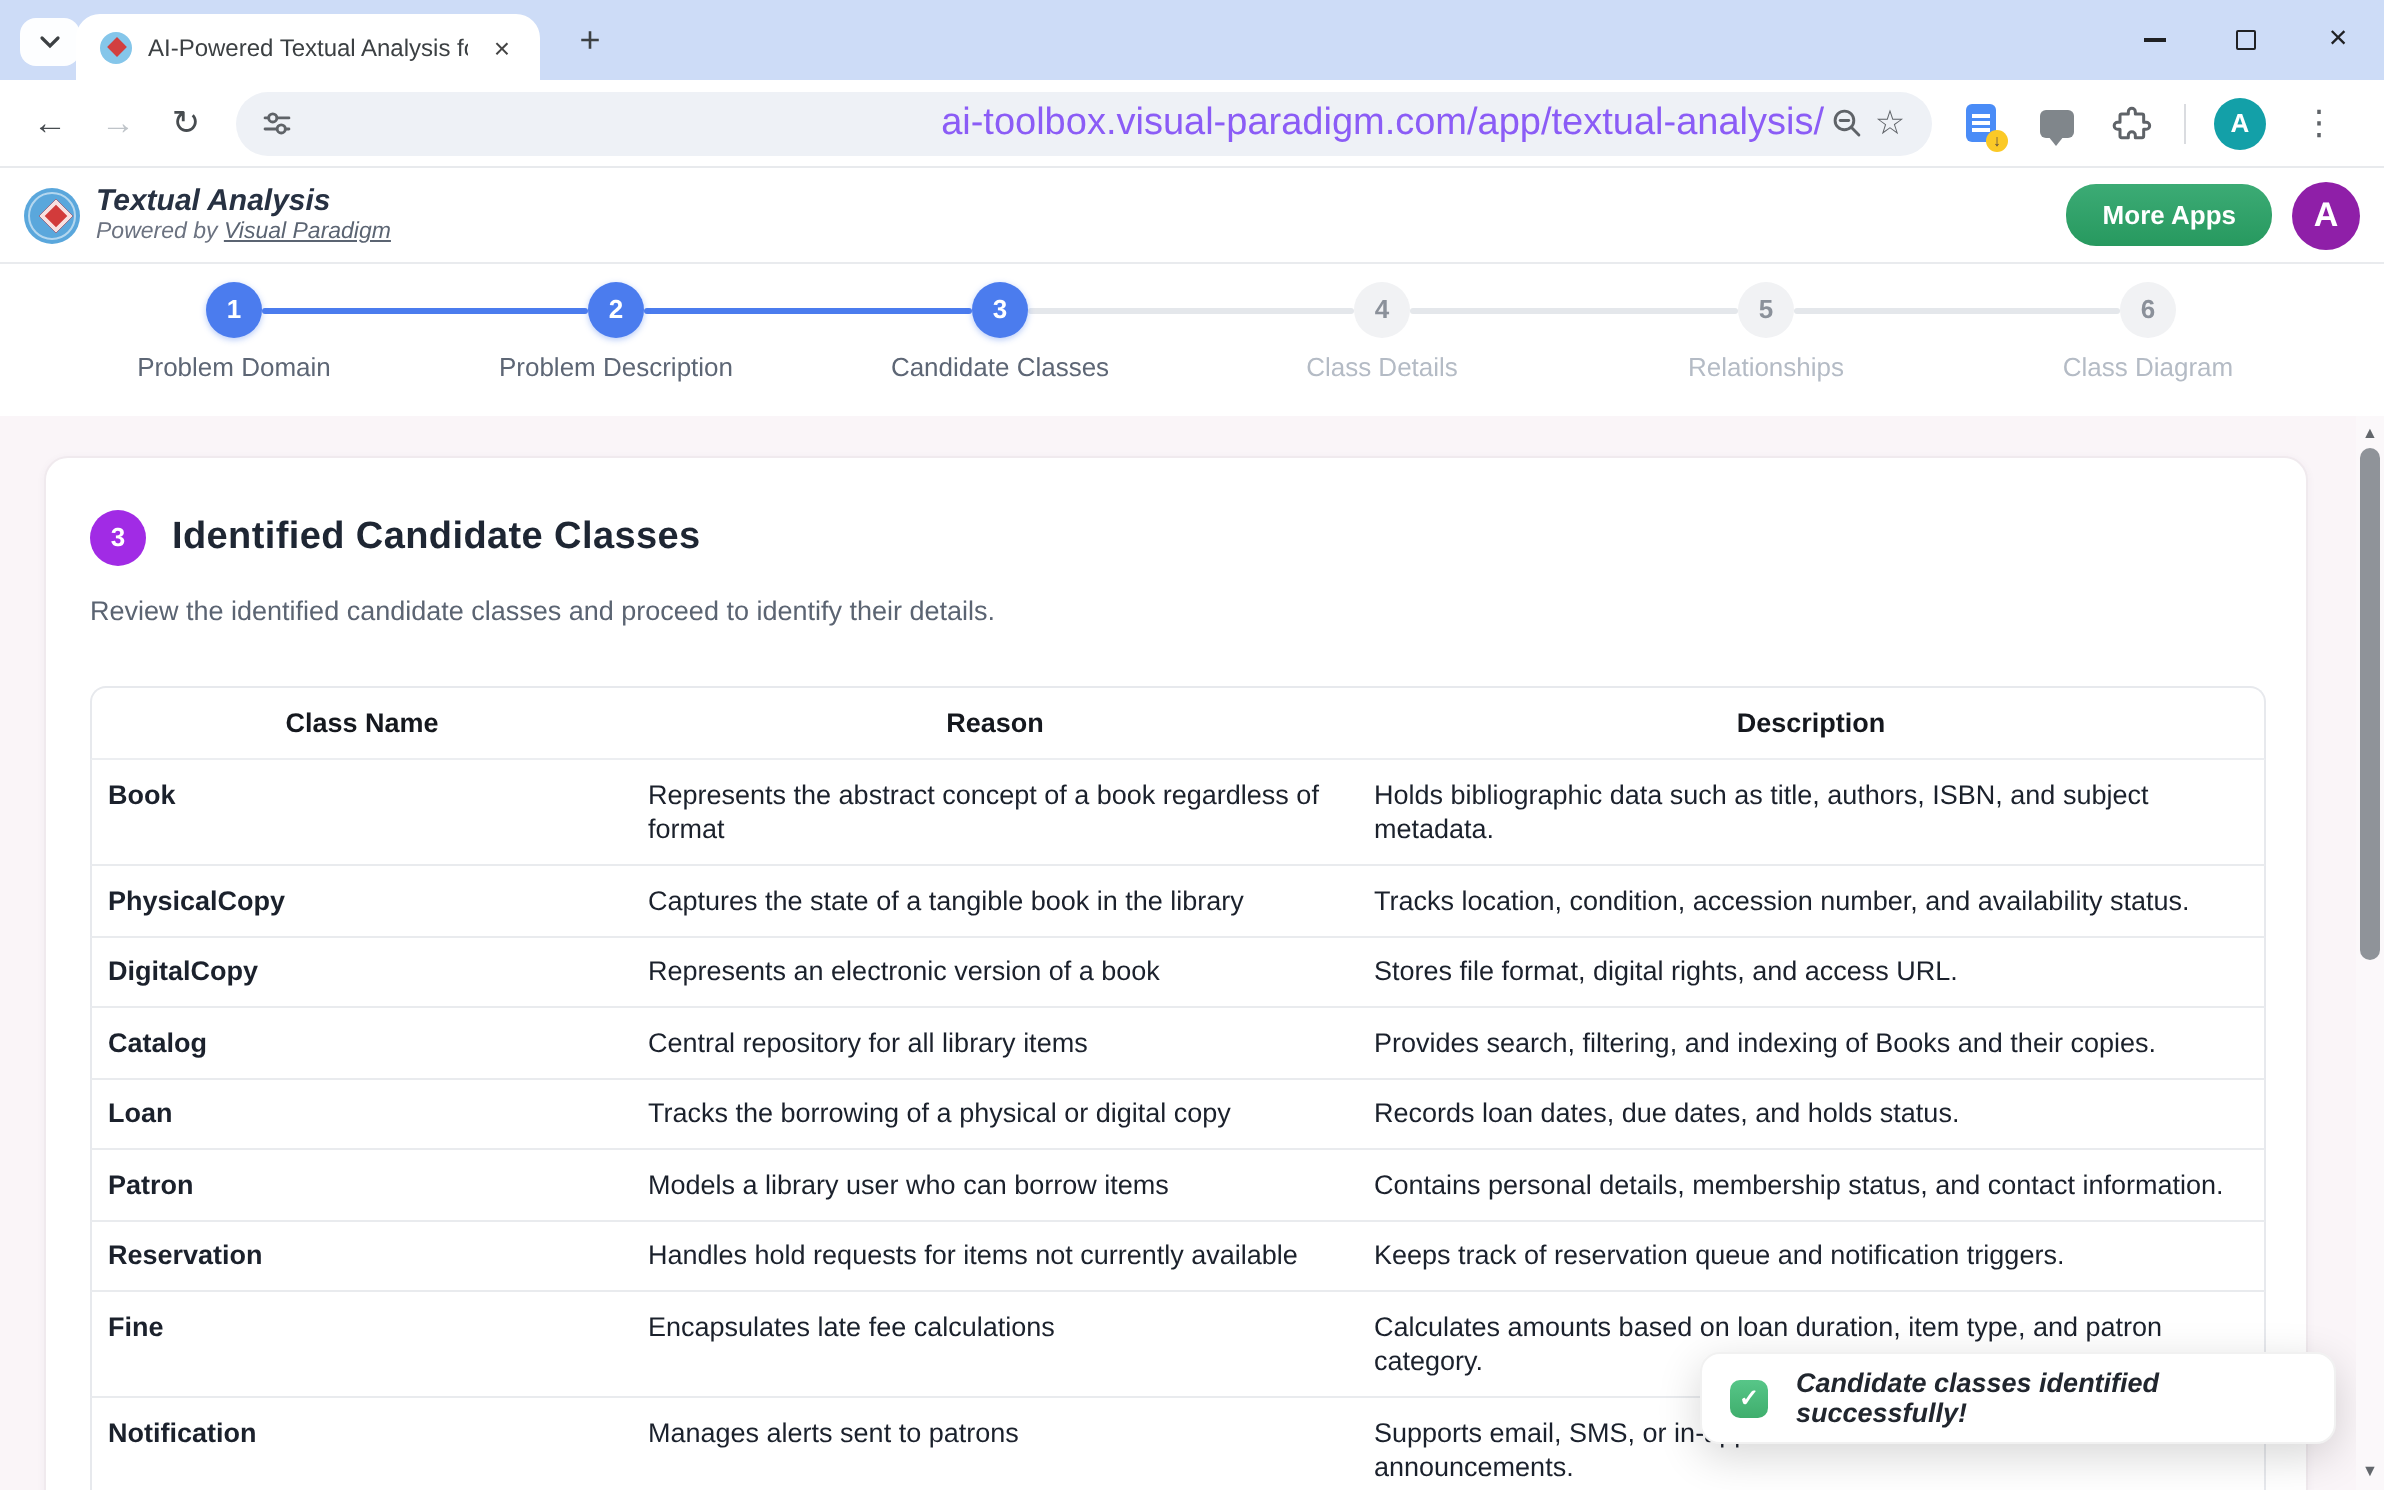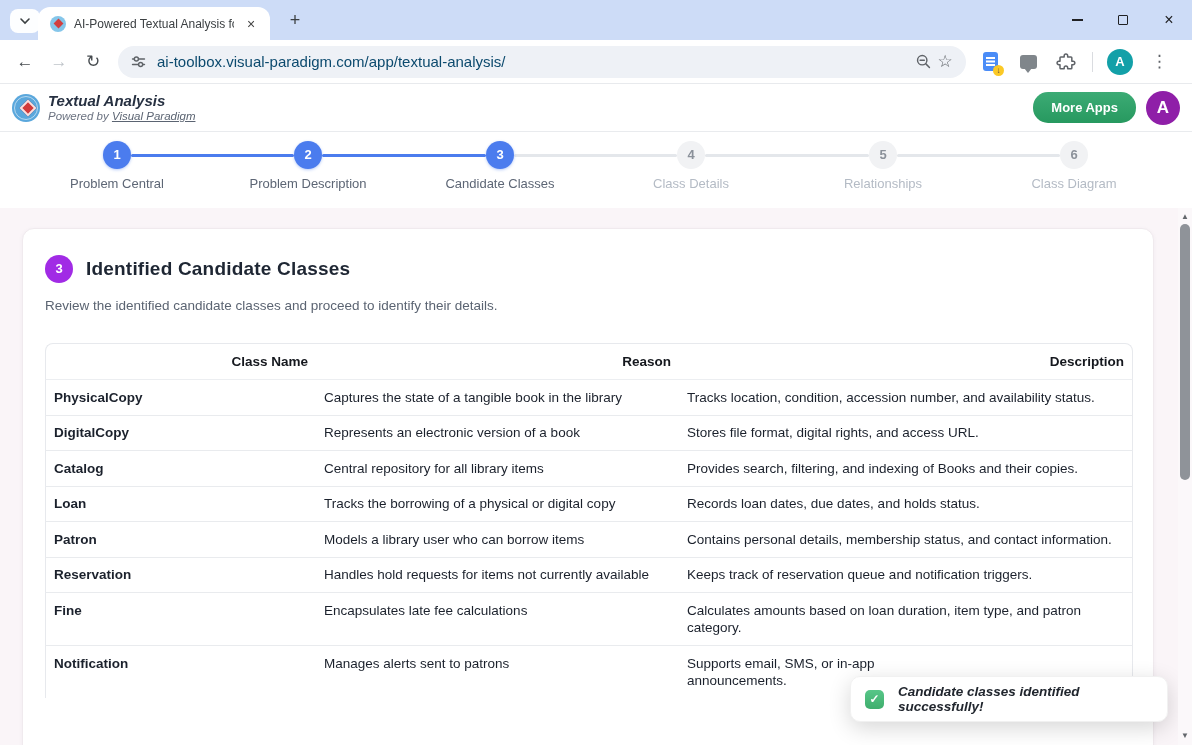--- a/index.html
+++ b/index.html
@@ -17,21 +17,21 @@
   .win-controls { position:absolute; right:0; top:0; height:40px; display:flex; align-items:center; }
   .win-btn { width:46px; height:40px; display:flex; align-items:center; justify-content:center; cursor:pointer; color:#202124; }
   .win-min-glyph { width:11px; height:1.4px; background:#202124; }
   .win-max-glyph { width:10px; height:10px; border:1.4px solid #202124; border-radius:1px; }
   .win-close-glyph { font-size:16px; line-height:16px; }
 
   .toolbar { height:44px; background:#fff; display:flex; align-items:center; padding:0 10px; border-bottom:1px solid #e8eaed; }
   .nav-btn { width:30px; height:30px; display:flex; align-items:center; justify-content:center; font-size:17px; color:#474c50; cursor:pointer; border-radius:50%; margin-right:4px; }
   .nav-btn.disabled { color:#bfc4c9; }
   .omnibox { flex:0 0 848px; height:32px; background:#eef1f6; border-radius:16px; display:flex; align-items:center; padding:0 10px 0 12px; margin-left:6px; }
-  .omni-url { font-size:15px; color:#0c4a6e; margin-left:10px; flex:1; white-space:nowrap; overflow:hidden; }
+  .omni-url { font-size:19px; color:#8b5cf6; margin-left:10px; flex:1; white-space:nowrap; overflow:hidden;text-align:right; }
   .omni-icon { width:22px; height:22px; display:flex; align-items:center; justify-content:center; color:#5f6368; cursor:pointer; }
   .star-glyph { font-size:17px; color:#5f6368; }
   .toolbar-right { display:flex; align-items:center; margin-left:12px; gap:14px; }
   .ticon { width:24px; height:24px; display:flex; align-items:center; justify-content:center; cursor:pointer; position:relative; }
   .docs-page { width:15px; height:19px; background:#4a8cf7; border-radius:3px; position:relative; }
   .docs-page::before { content:""; position:absolute; left:3px; top:5px; width:9px; height:1.6px; background:#fff; box-shadow:0 3.5px 0 #fff, 0 7px 0 #fff; }
   .docs-badge { position:absolute; right:-2px; bottom:-2px; width:11px; height:11px; background:#fbc926; border-radius:50%; font-size:8px; color:#544; text-align:center; line-height:11px; font-weight:bold; }
   .chat-bubble { width:17px; height:14px; background:#80868b; border-radius:3px; position:relative; }
   .chat-bubble::after { content:""; position:absolute; left:4px; bottom:-4px; border-left:4px solid transparent; border-right:4px solid transparent; border-top:5px solid #80868b; }
   .tb-divider { width:1px; height:20px; background:#dadce0; }
@@ -67,21 +67,21 @@
   
   .content { position:relative; height:577px; background:#faf5f8; overflow:hidden; }
   .card { position:absolute; left:22px; top:20px; width:1132px; height:600px; background:#fff; border:1px solid #f0eaee; border-radius:12px; box-shadow:0 1px 4px rgba(80,60,90,.05); padding:26px 22px 0 22px; }
   .card-head { display:flex; align-items:center; gap:13px; }
   .step-badge { width:28px; height:28px; border-radius:50%; background:#a12be5; color:#fff; font-size:13px; font-weight:bold; text-align:center; line-height:28px; flex:0 0 28px; }
   .card-title { font-size:19px; font-weight:bold; color:#1e2633; letter-spacing:.2px; }
   .card-sub { margin-top:15px; font-size:13.5px; color:#5b6472; }
 
   table.classes { margin-top:30px; width:1088px; border-collapse:separate; border-spacing:0; table-layout:fixed; }
   table.classes col.c1 { width:271px; } table.classes col.c2 { width:363px; } table.classes col.c3 { width:454px; }
-  table.classes th { font-size:13.5px; font-weight:bold; color:#15181e; text-align:right; padding:10px 8px; background:#fff; border-top:1px solid #e7e9ed; border-bottom:1px solid #eceef1; }
+  table.classes th { font-size:13.5px; font-weight:bold; color:#15181e; text-align:center; padding:10px 8px; background:#fff; border-top:1px solid #e7e9ed; border-bottom:1px solid #eceef1; }
   table.classes th:first-child { border-left:1px solid #e7e9ed; border-top-left-radius:8px; }
   table.classes th:last-child { border-right:1px solid #e7e9ed; border-top-right-radius:8px; }
   table.classes td { font-size:13.5px; color:#1b212c; vertical-align:top; padding:8.5px 10px 8.5px 8px; line-height:17.5px; border-bottom:1px solid #e9ebee; white-space:pre-line; }
   table.classes td:first-child { border-left:1px solid #e7e9ed; font-weight:bold; }
   table.classes td:last-child { border-right:1px solid #e7e9ed; }
   table.classes tr:last-child td { border-bottom:none; }
 
   
   .toast { position:fixed; left:850px; top:676px; width:318px; height:46px; background:#fff; border:1px solid #f1f1f1; border-radius:10px; box-shadow:0 6px 22px rgba(0,0,0,.16); display:flex; align-items:center; padding:0 14px; z-index:30; }
   .toast-check { width:19px; height:19px; border-radius:5px; background:linear-gradient(180deg,#57c688,#3fae6d); color:#fff; font-size:12px; font-weight:bold; text-align:center; line-height:19px; flex:0 0 19px; }
@@ -185,21 +185,21 @@
   <div class="step-line gray" style="left:705px; width:164px;"></div>
   <div class="step-line gray" style="left:897px; width:163px;"></div>
 
   <div class="step-circle active" style="left:103px;">1</div>
   <div class="step-circle active" style="left:294px;">2</div>
   <div class="step-circle active" style="left:486px;">3</div>
   <div class="step-circle inactive" style="left:677px;">4</div>
   <div class="step-circle inactive" style="left:869px;">5</div>
   <div class="step-circle inactive" style="left:1060px;">6</div>
 
-  <div class="step-label active" style="left:27px;">Problem Central</div>
+  <div class="step-label active" style="left:27px;">Problem Domain</div>
   <div class="step-label active" style="left:218px;">Problem Description</div>
   <div class="step-label active" style="left:410px;">Candidate Classes</div>
   <div class="step-label inactive" style="left:601px;">Class Details</div>
   <div class="step-label inactive" style="left:793px;">Relationships</div>
   <div class="step-label inactive" style="left:984px;">Class Diagram</div>
 </div>
 
 <div class="content">
   <div class="card">
     <div class="card-head">
@@ -216,20 +216,26 @@
         </colgroup>
       <thead>
         <tr>
           <th>Class Name</th>
           <th>Reason</th>
           <th>Description</th>
         </tr>
       </thead>
       <tbody>
         <tr>
+          <td>Book</td>
+          <td>Represents the abstract concept of a book regardless of
+format</td>
+          <td>Holds bibliographic data such as title, authors, ISBN, and subject metadata.</td>
+        </tr>
+        <tr>
           <td>PhysicalCopy</td>
           <td>Captures the state of a tangible book in the library</td>
           <td>Tracks location, condition, accession number, and availability status.</td>
         </tr>
         <tr>
           <td>DigitalCopy</td>
           <td>Represents an electronic version of a book</td>
           <td>Stores file format, digital rights, and access URL.</td>
         </tr>
         <tr>

